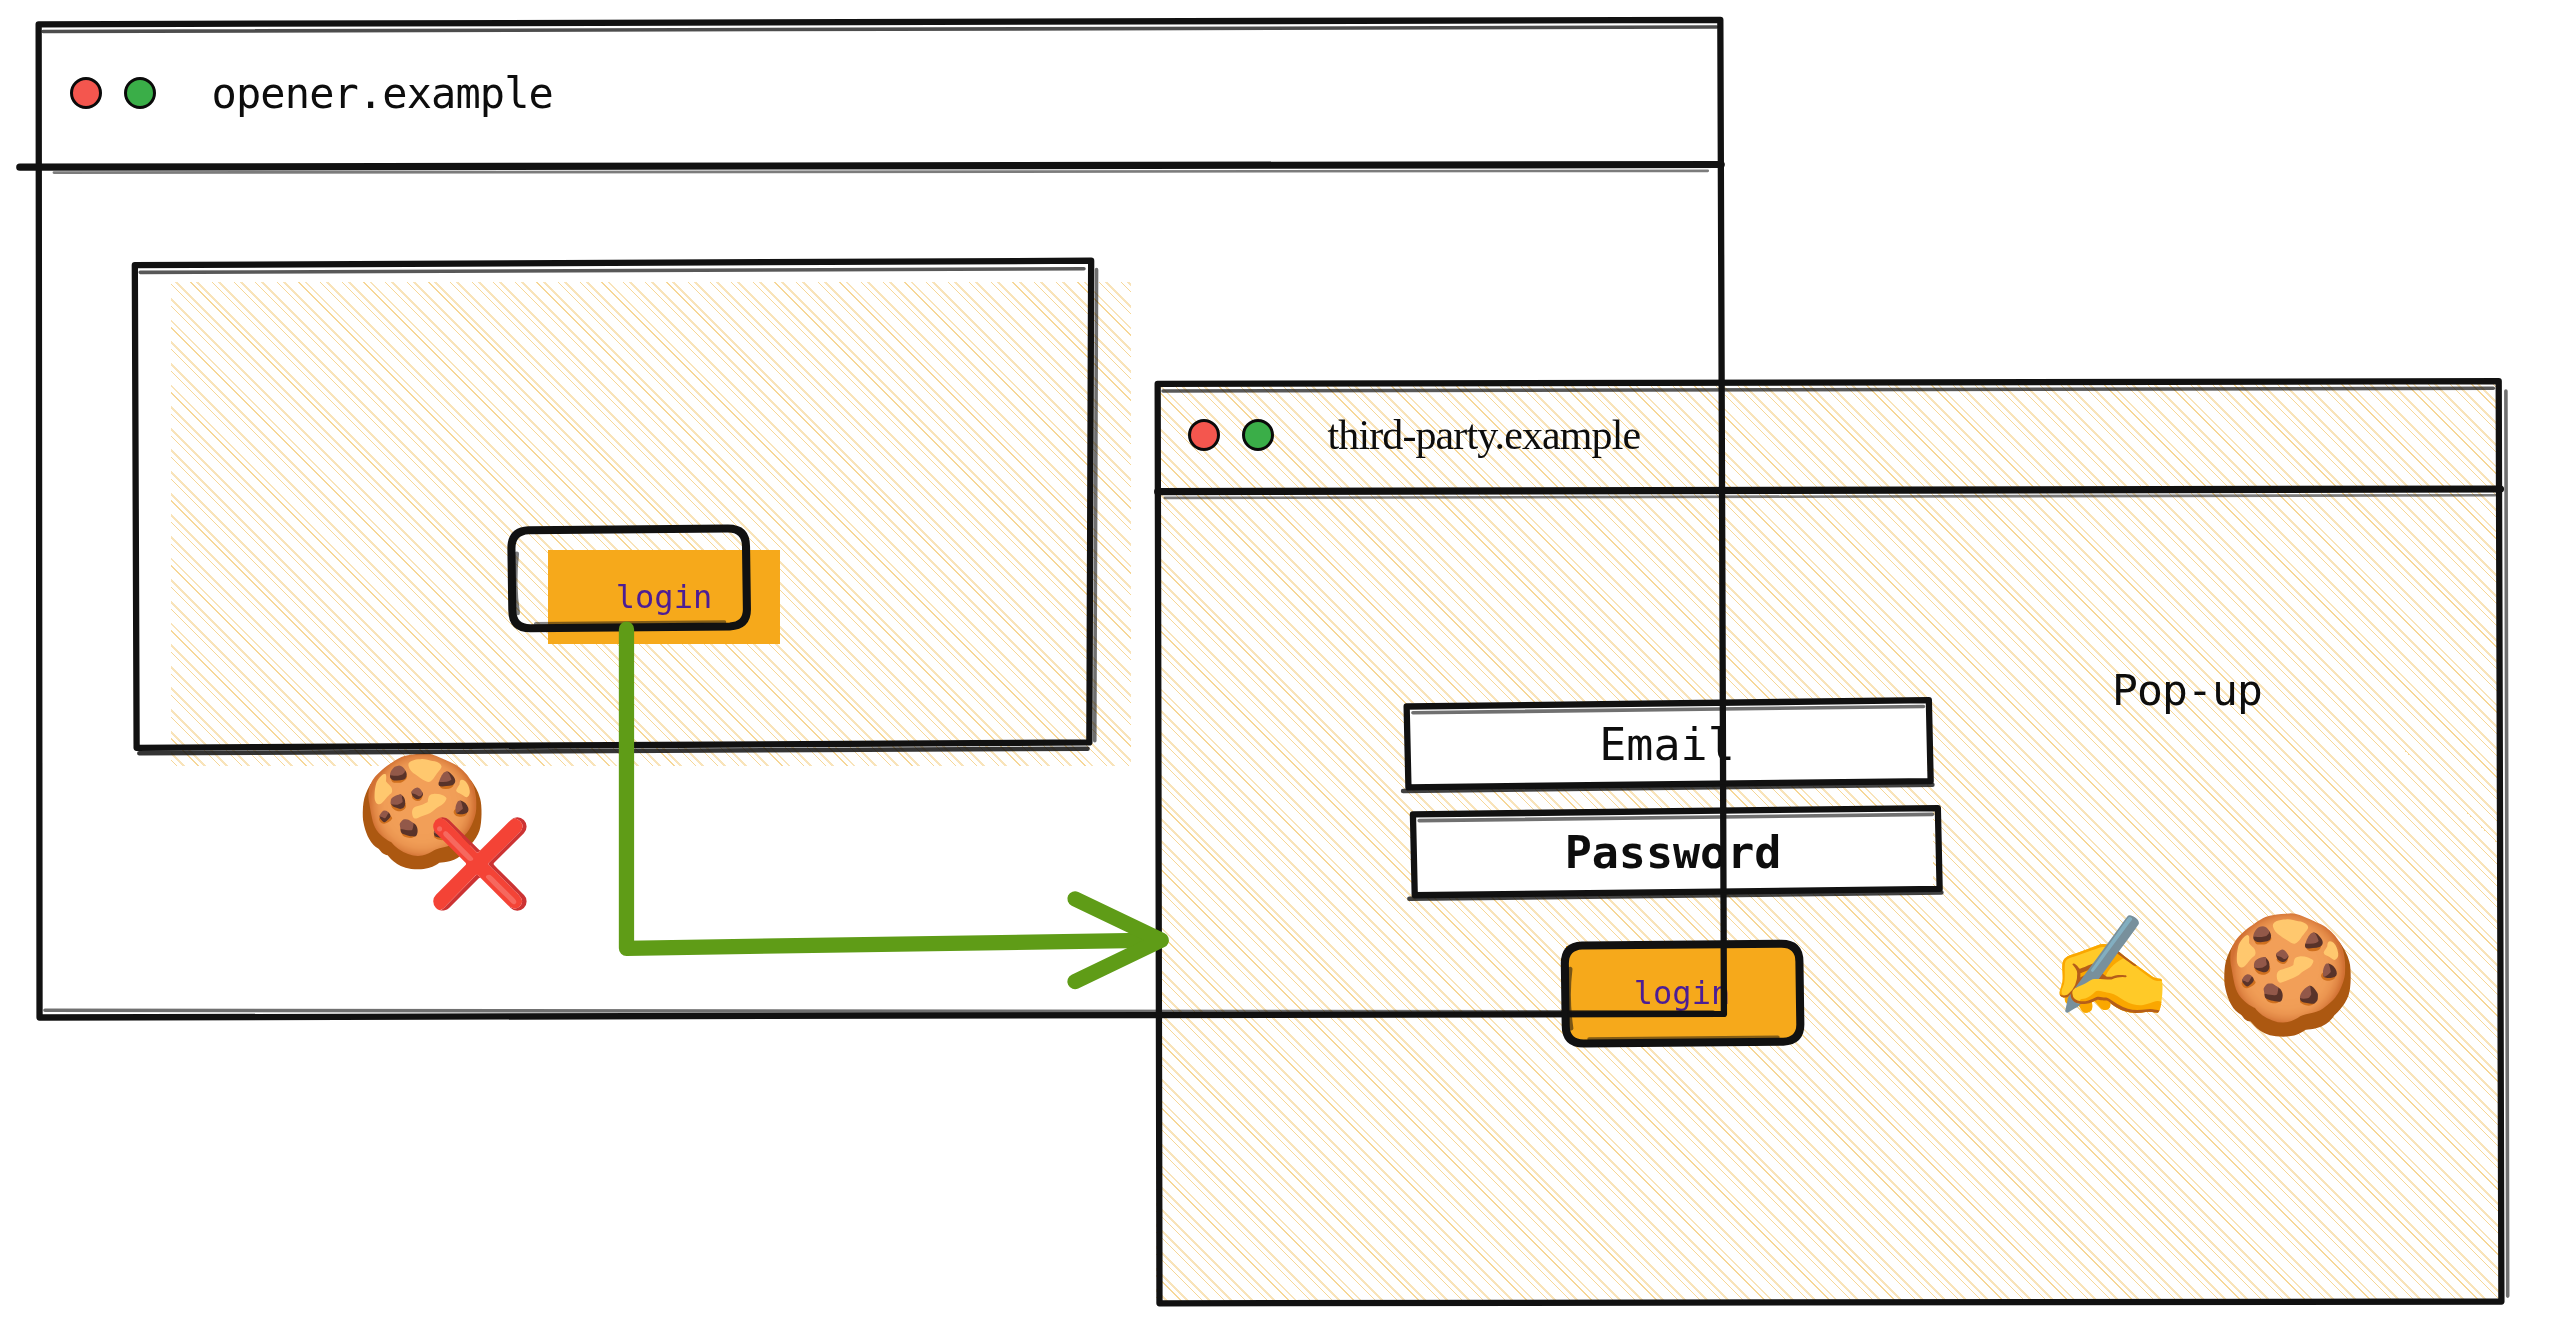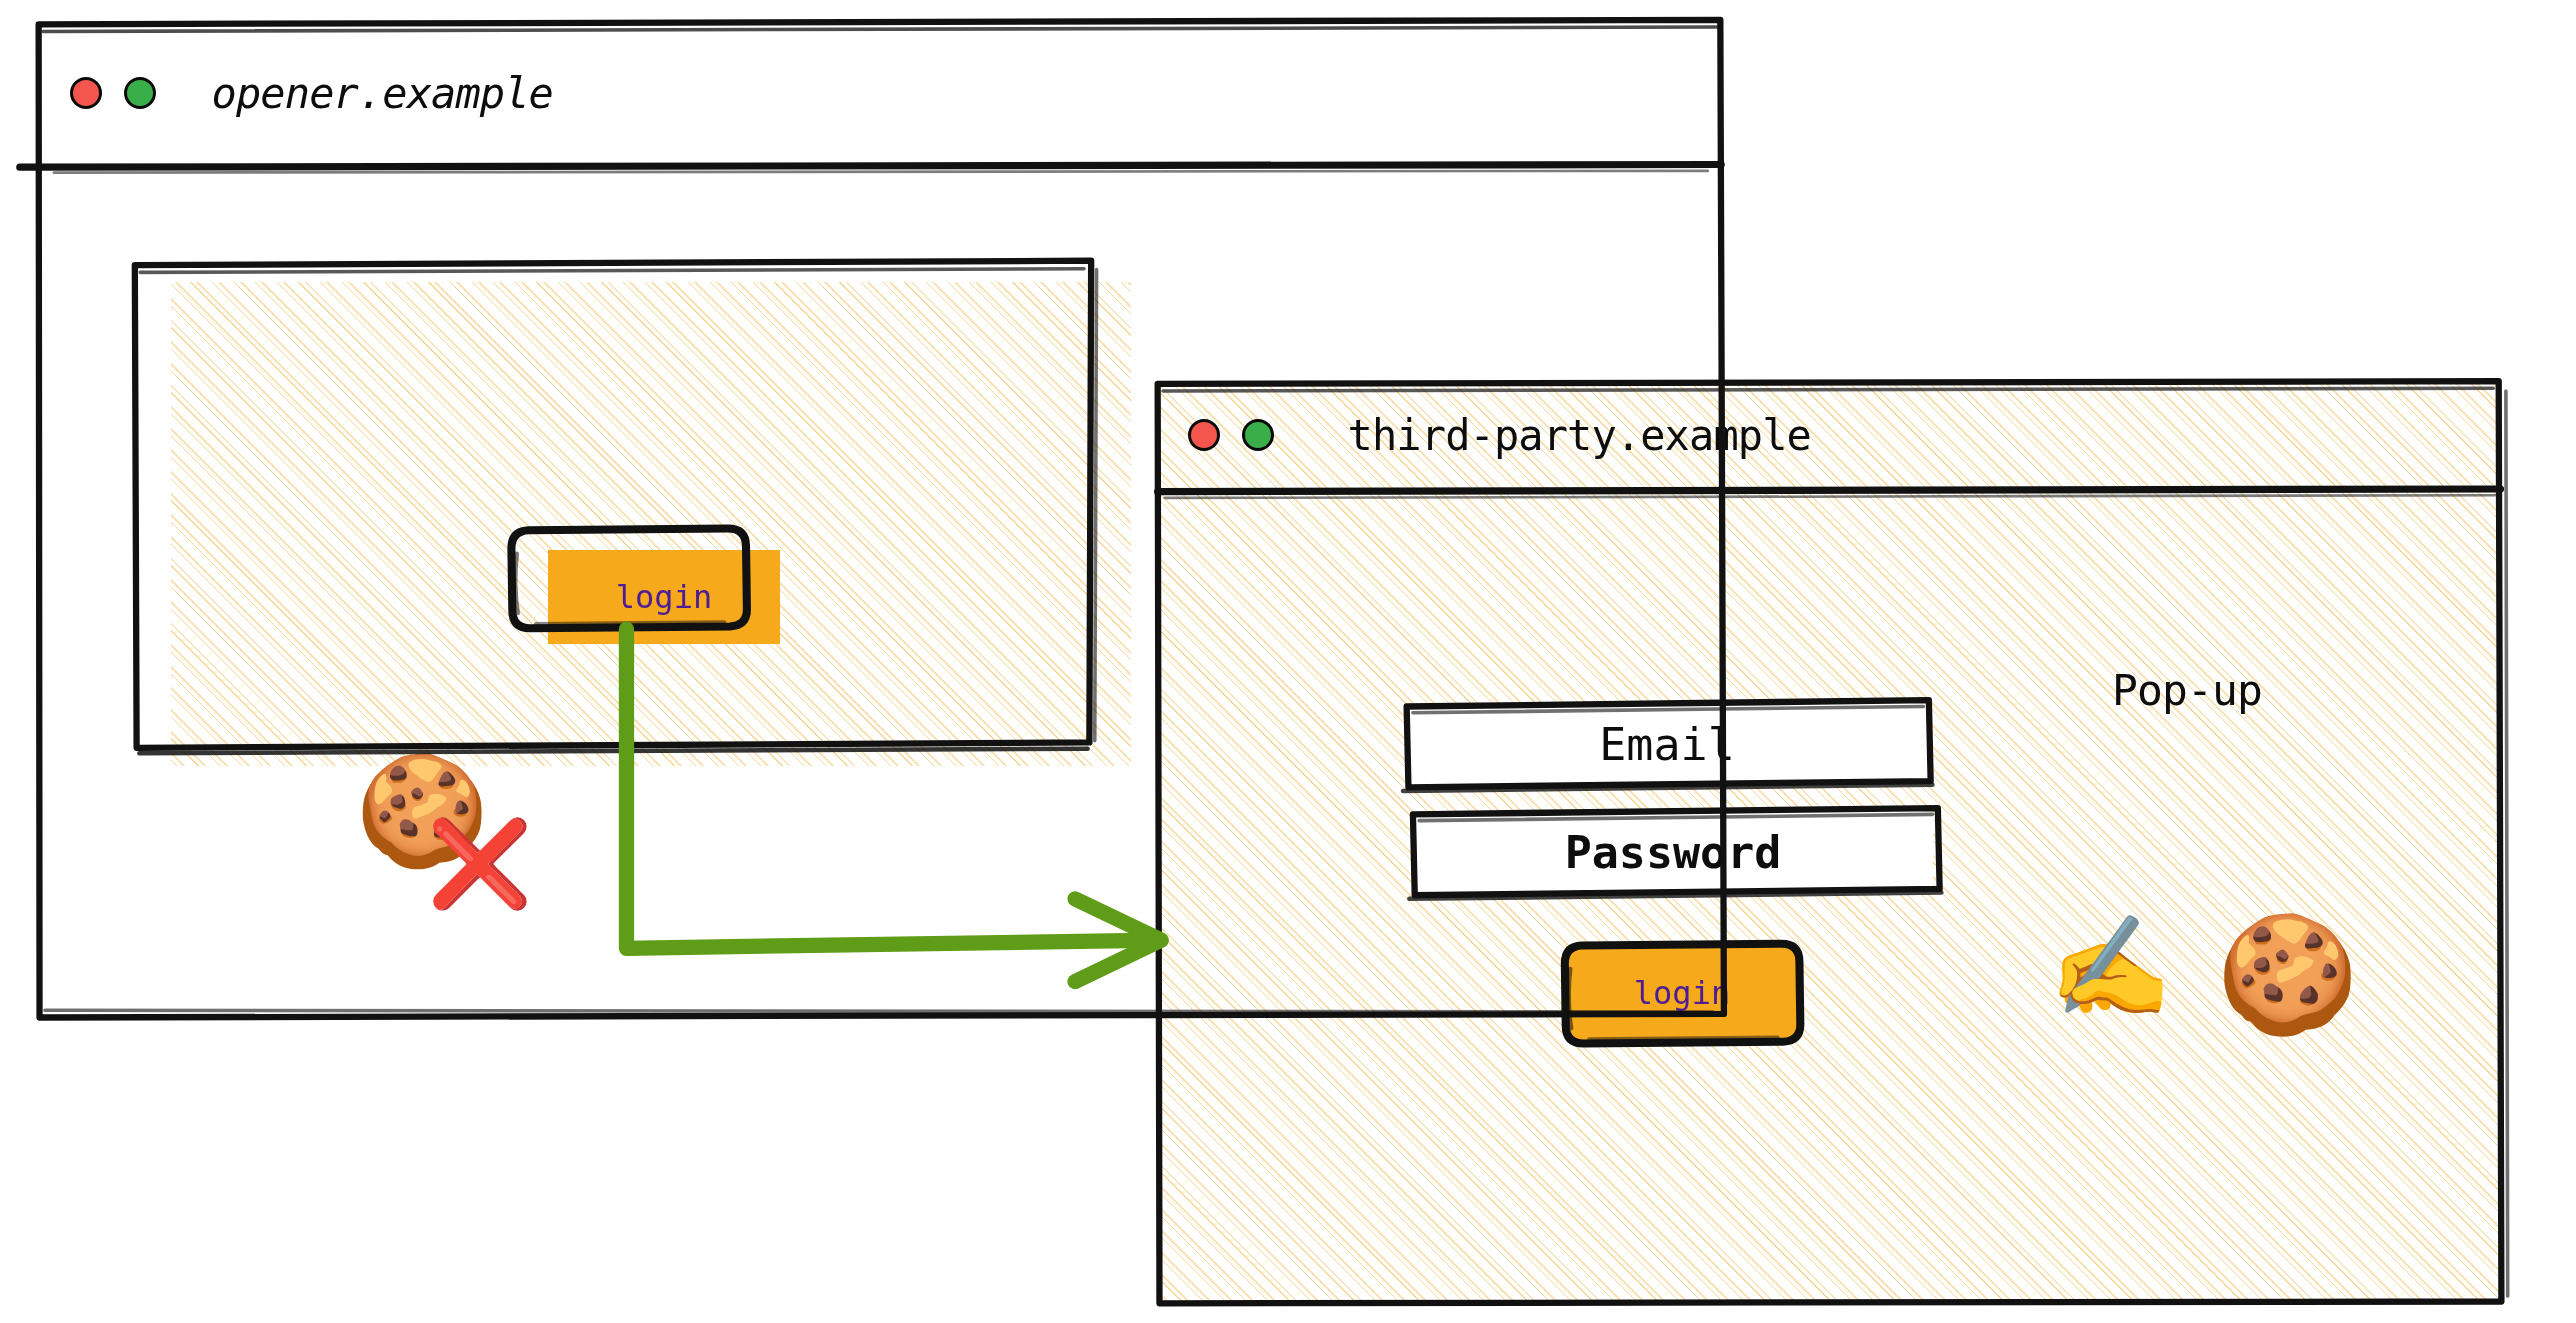--- a/index.html
+++ b/index.html
@@ -70,21 +70,21 @@
   }
 
   
   #opener-window {
     left: 36px;
     top: 20px;
     width: 1688px;
     height: 998px;
     background: #ffffff;
   }
-  #opener-window .titlebar { height: 146px; font-style: italic; }
+  #opener-window .titlebar { height: 146px; }
   #opener-window .dots { margin-left: 34px; }
   #opener-window .win-title { margin-left: 56px; }
 
   
   #iframe-box {
     position: absolute;
     left: 135px;
     top: 262px;
     width: 960px;
     height: 484px;
@@ -139,21 +139,21 @@
 
   
   #popup-window {
     left: 1156px;
     top: 381px;
     width: 1345px;
     height: 922px;
   }
   #popup-window .titlebar { height: 108px; }
   #popup-window .dots { margin-left: 32px; }
-  #popup-window .win-title { margin-left: 74px; }
+  #popup-window .win-title { margin-left: 54px; font-family: Liberation Serif, serif; }
 
   .field {
     position: absolute;
     background: #ffffff;
     display: flex;
     align-items: center;
     justify-content: center;
     color: #0d0d0d;
     font-size: 45px;
     box-sizing: border-box;

